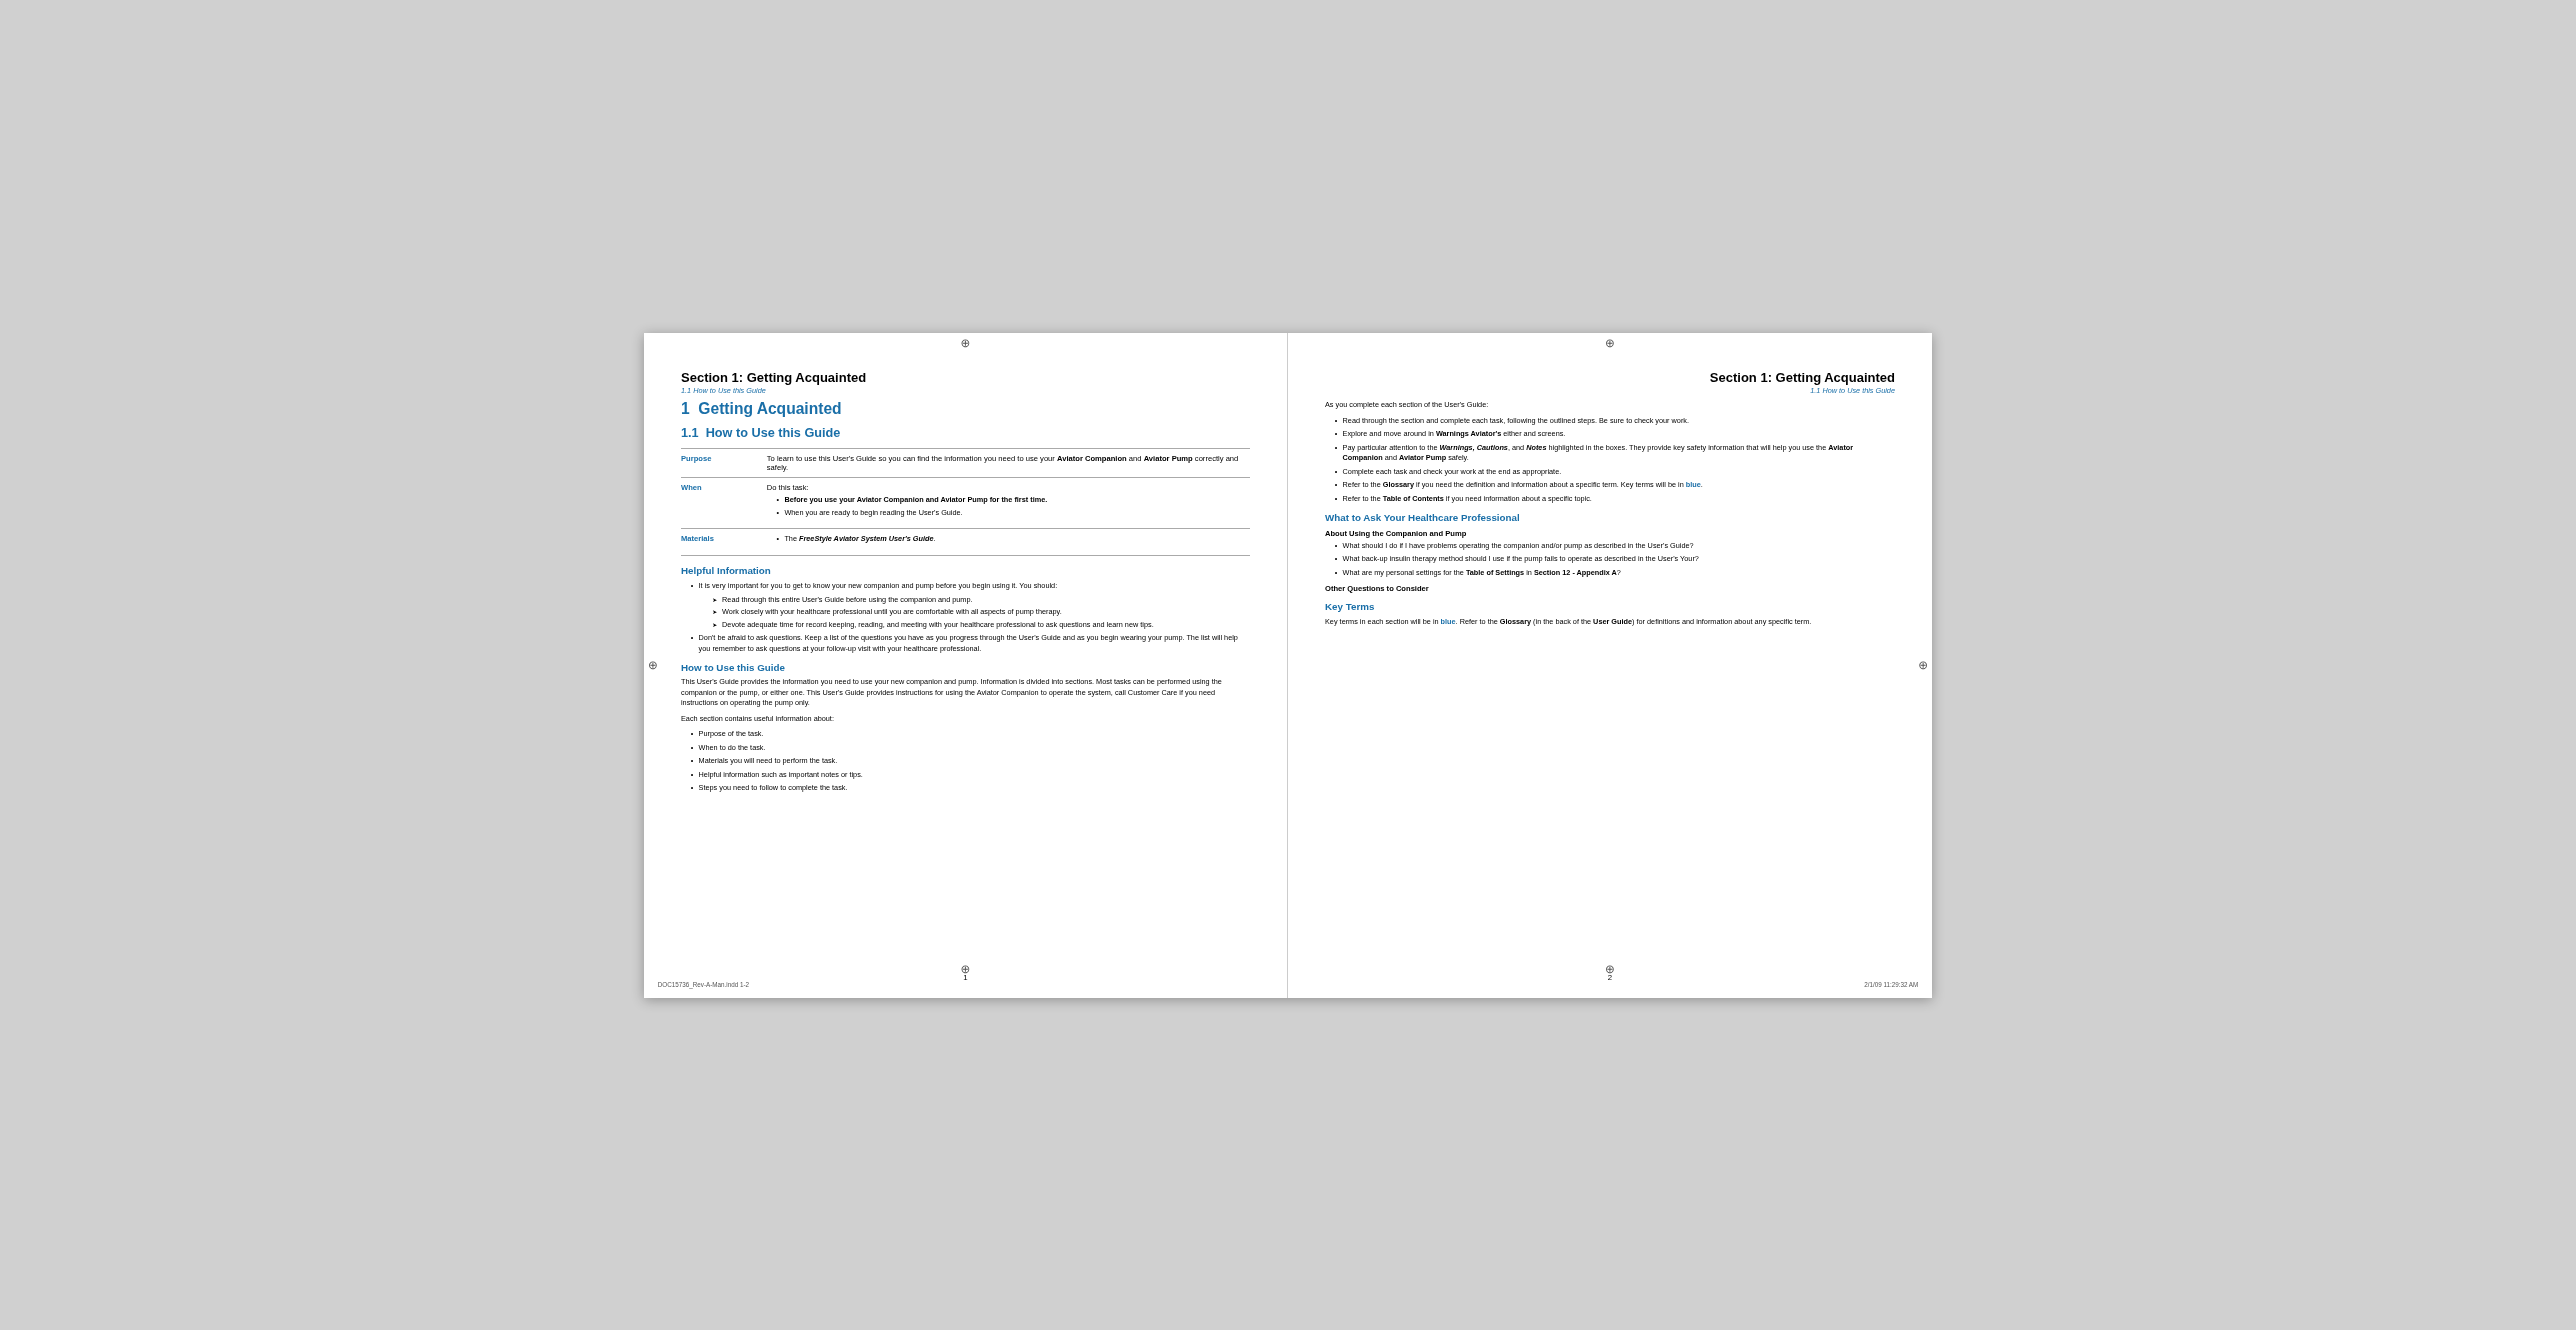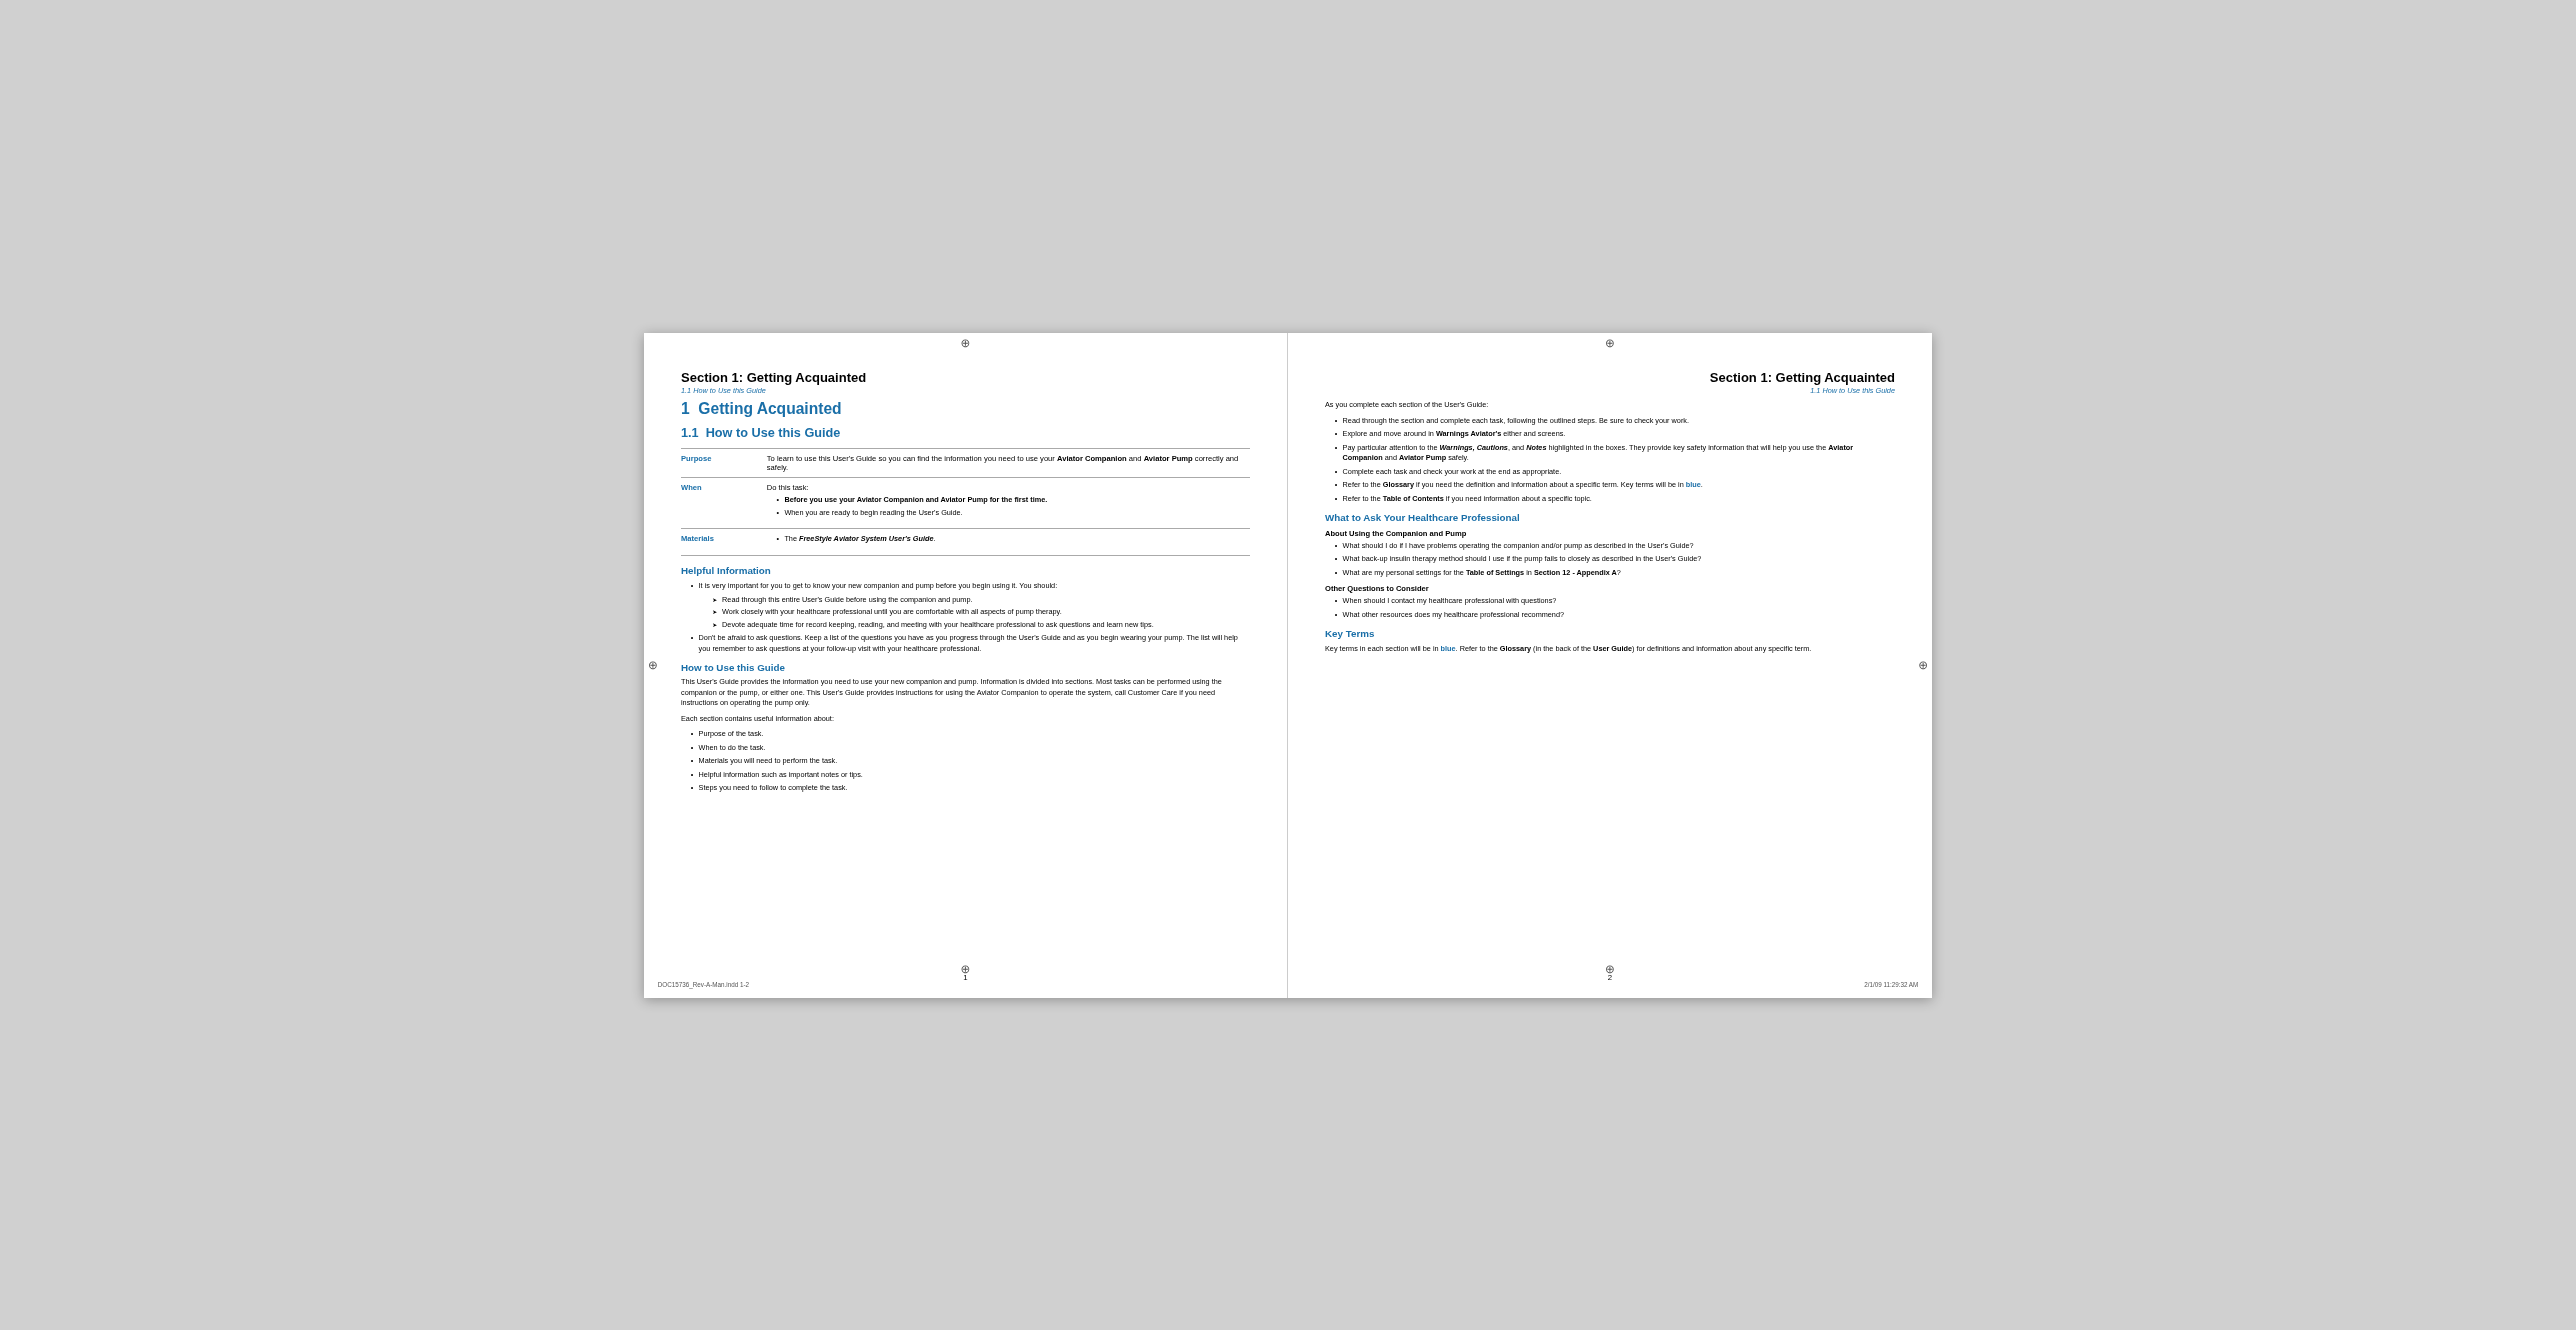--- a/index.html
+++ b/index.html
@@ -326,30 +326,26 @@
       <li><span>Refer to the </span><span class="bold">Glossary</span><span> if you need the definition and information about a specific term. Key terms will be in </span><span class="bold blue">blue</span><span>.</span></li>
       <li><span>Refer to the </span><span class="bold">Table of Contents</span><span> if you need information about a specific topic.</span></li>
     </ul>
 
     <div class="sub-section-title">What to Ask Your Healthcare Professional</div>
 
     <div class="bold-subheading">About Using the Companion and Pump</div>
 
     <ul class="bullet-list">
       <li><span>What should I do if I have problems operating the companion and/or pump as described in the User's Guide?</span></li>
-      <li><span>What back-up insulin therapy method should I use if the pump fails to closely as described in the User's Guide?</span></li>
+      <li><span>What back-up insulin therapy method should I use if the pump fails to operate as described in the User's Your?</span></li>
       <li><span>What are my personal settings for the </span><span class="bold">Table of Settings</span><span> in </span><span class="bold">Section 12 - Appendix A</span><span>?</span></li>
     </ul>
 
     <div class="bold-subheading">Other Questions to Consider</div>
 
-    <ul class="bullet-list">
-      <li><span>When should I contact my healthcare professional with questions?</span></li>
-      <li><span>What other resources does my healthcare professional recommend?</span></li>
-    </ul>
 
     <div class="sub-section-title">Key Terms</div>
 
     <p class="body-text">
       <span>Key terms in each section will be in </span><span class="bold blue">blue</span><span>. Refer to the </span><span class="bold">Glossary</span><span> (in the back of the </span><span class="bold">User Guide</span><span>) for definitions and information about any specific term.</span>
     </p>
 
     <div class="page-number">2</div>
 
     <div class="footer-right">2/1/09  11:29:32 AM</div>

